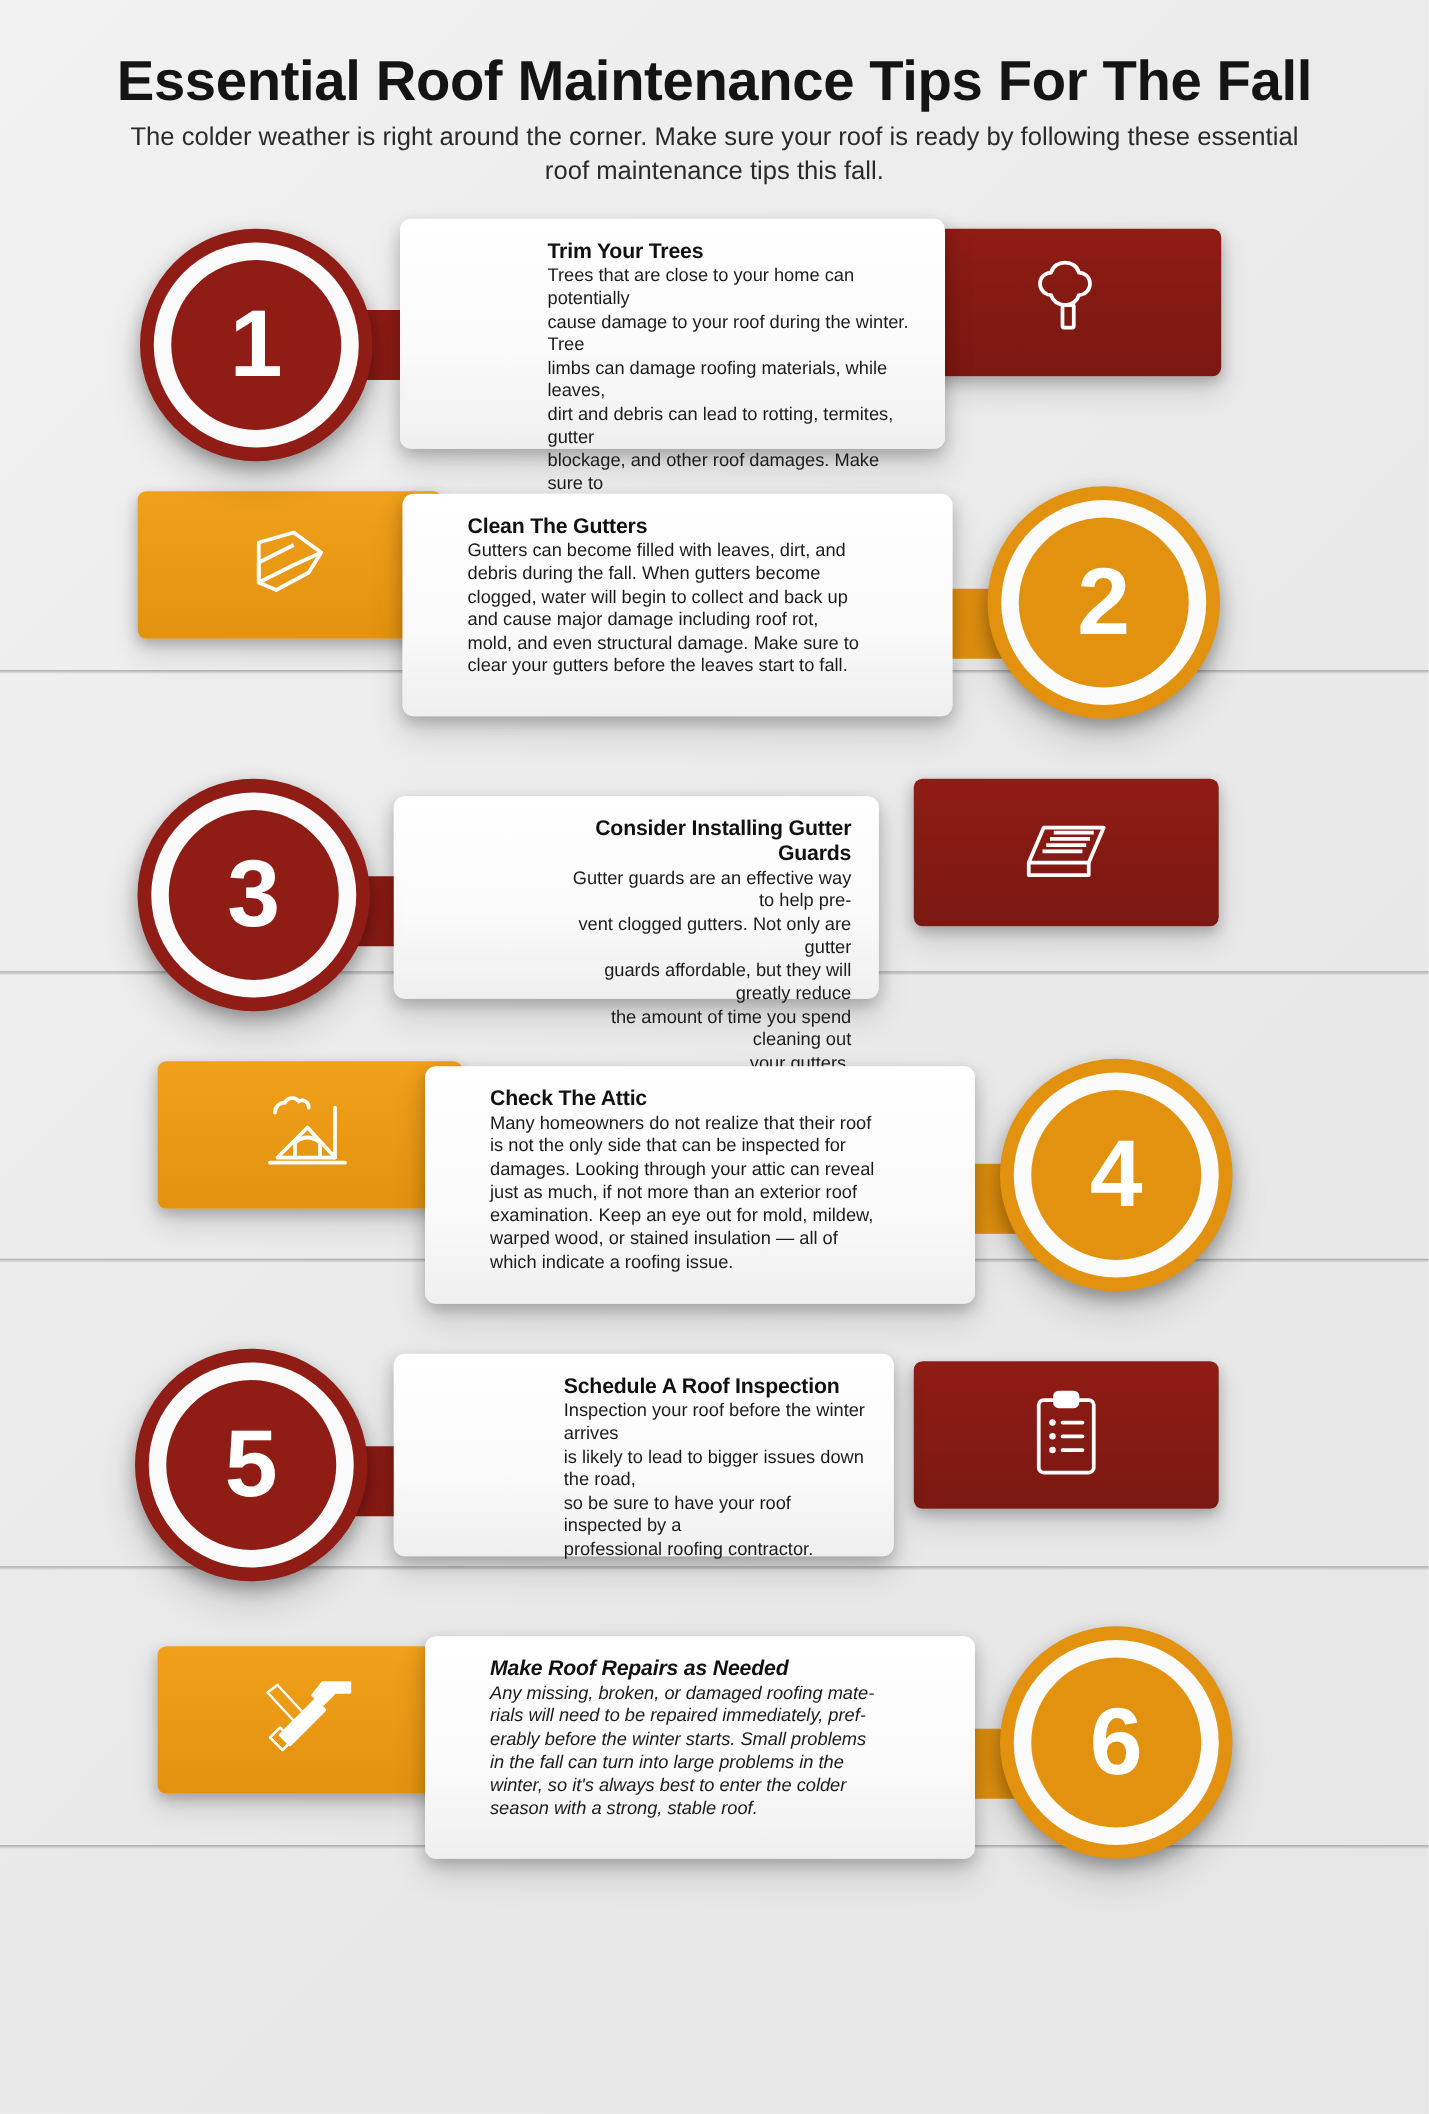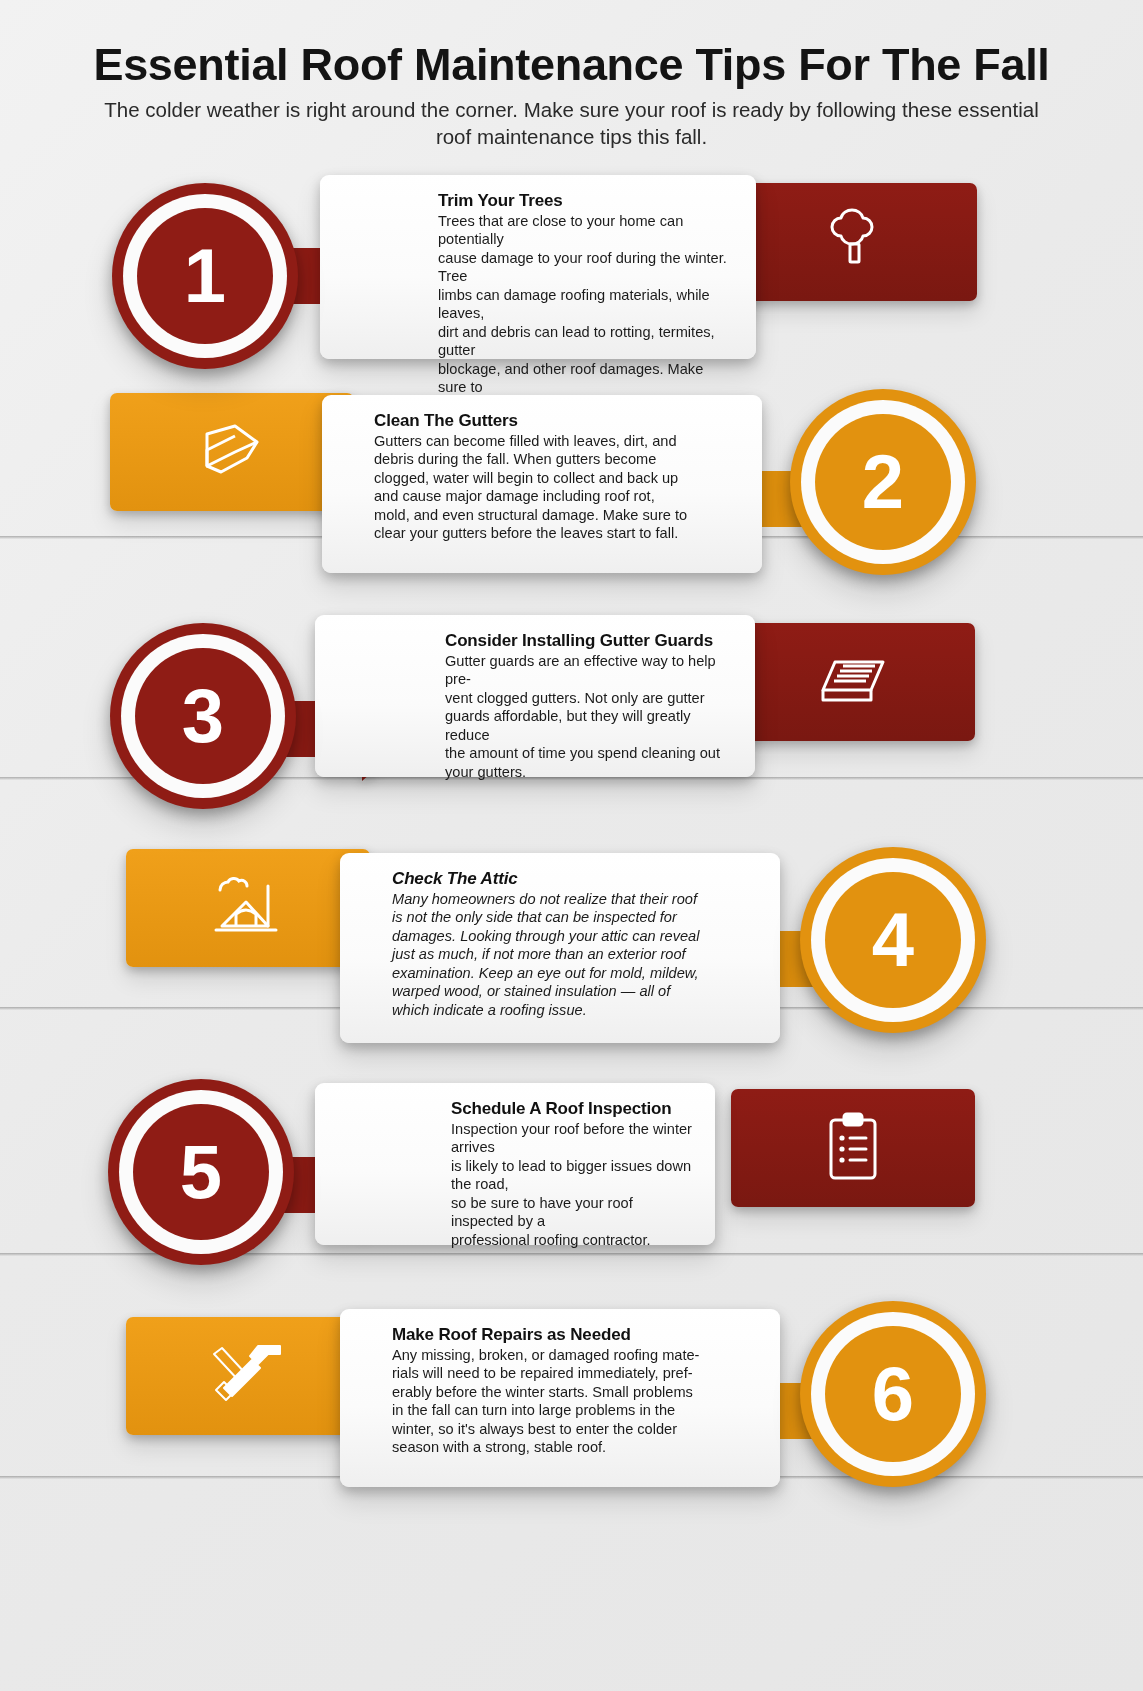--- a/index.html
+++ b/index.html
@@ -190,21 +190,21 @@
       <svg width="80" height="60" viewBox="0 0 80 60" fill="none" stroke="#fff" stroke-width="3">
         <path d="M22 10 L70 10 L58 38 L10 38 Z" stroke-linejoin="round"></path>
         <path d="M30 14 L62 14 M27 19 L59 19 M24 24 L56 24 M21 29 L53 29"></path>
         <path d="M10 38 L10 48 L58 48 L58 38" stroke-linejoin="round"></path>
       </svg>
     </div>
 
     <div class="arrow-stem red" style="left:258px; top:86px; width:105px;"></div>
     <div class="arrow arrow-right" style="left:362px; top:62px;"></div>
 
-    <div class="card" style="left:315px; top:0; width:440px; height:162px;">
+    <div class="card" style="left:315px; top:22px; width:388px; height:162px;text-align:right;">
       <div class="card-inner" style="padding-left:96px;">
         <div class="card-title">Consider Installing Gutter Guards</div>
         <div class="card-body">Gutter guards are an effective way to help pre-
 vent clogged gutters.  Not only are gutter
 guards affordable, but they will greatly reduce
 the amount of time you spend cleaning out
 your gutters.</div>
       </div>
     </div>
 
@@ -226,21 +226,21 @@
         <path d="M62 12 L62 52" stroke-linecap="round"></path>
         <path d="M16 52 L40 28 L62 52 Z" stroke-linejoin="round"></path>
         <path d="M30 52 L30 40 Q40 32 50 40 L50 52" stroke-linejoin="round"></path>
         <path d="M10 56 L70 56" stroke-linecap="round"></path>
       </svg>
     </div>
 
     <div class="arrow-stem orange" style="left:755px; top:92px; width:105px;"></div>
     <div class="arrow arrow-left" style="left:695px; top:68px;"></div>
 
-    <div class="card" style="left:340px; top:14px; width:440px; height:190px;font-style:italic;">
+    <div class="card" style="left:340px; top:14px; width:440px; height:190px;">
       <div class="card-inner" style="padding-left:18px;">
         <div class="card-title">Check The Attic</div>
         <div class="card-body">Many homeowners do not realize that their roof
 is not the only side that can be inspected for
 damages. Looking through your attic can reveal
 just as much, if not more than an exterior roof
 examination. Keep an eye out for mold, mildew,
 warped wood, or stained insulation — all of
 which indicate a roofing issue.</div>
       </div>
@@ -300,21 +300,21 @@
         <path d="M50 20 L22 48 L30 56 L58 28 Z" stroke-linejoin="round"></path>
         <path d="M12 14 L20 8 L44 34 L38 42 Z" fill="none" stroke-linejoin="round"></path>
         <path d="M14 50 L22 42 L32 52 L24 60 Z" fill="none" stroke-linejoin="round"></path>
       </svg>
     </div>
 
     <div class="arrow-stem orange" style="left:755px; top:88px; width:105px;"></div>
     <div class="arrow arrow-left" style="left:695px; top:64px;"></div>
 
     <div class="card" style="left:340px; top:14px; width:440px; height:178px;">
-      <div class="card-inner" style="padding-left:18px;">
+      <div class="card-inner" style="padding-left:18px;font-style:italic;">
         <div class="card-title">Make Roof Repairs as Needed</div>
         <div class="card-body">Any missing, broken, or damaged roofing mate-
 rials will need to be repaired immediately, pref-
 erably before the winter starts. Small problems
 in the fall can turn into large problems in the
 winter, so it's always best to enter the colder
 season with a strong, stable roof.</div>
       </div>
     </div>
 

